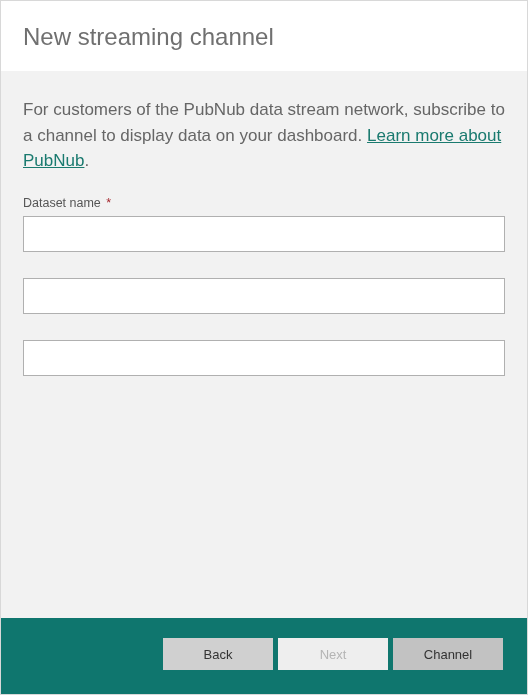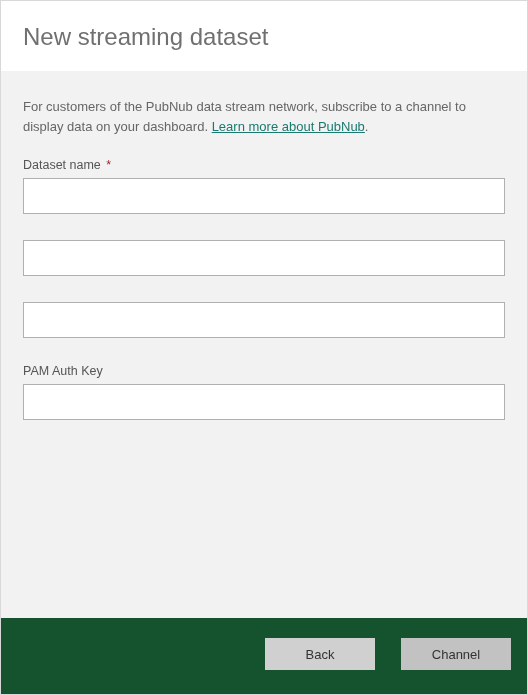--- a/index.html
+++ b/index.html
@@ -30,21 +30,21 @@
       font-size: 24px;
       font-weight: 300;
       color: #707070;
     }
     .content {
       flex: 1;
       background: #f2f2f2;
       padding: 26px 22px 22px 22px;
     }
     .intro {
-      font-size: 13px;
+      font-size: 17px;
       color: #666666;
       line-height: 1.5;
       margin-bottom: 22px;
     }
     .intro a {
       color: #1a7a6f;
       text-decoration: underline;
     }
     .field-group {
       margin-bottom: 26px;
@@ -65,25 +65,25 @@
       height: 36px;
       border: 1px solid #b0b0b0;
       background: #ffffff;
       padding: 0 10px;
       font-size: 14px;
       font-family: inherit;
       color: #333333;
       outline: none;
     }
     .footer {
-      background: #14532d;
-      padding: 20px 16px 24px 22px;
+      background: #0f766e;
+      padding: 20px 24px 24px 22px;
       display: flex;
       justify-content: flex-end;
-      gap: 26px;
+      gap: 5px;
     }
     .btn {
       min-width: 110px;
       height: 32px;
       border: none;
       font-size: 13px;
       font-family: inherit;
       cursor: pointer;
       padding: 0 16px;
     }
@@ -99,21 +99,21 @@
     .btn-cancel {
       background: #c2c2c2;
       color: #333333;
     }
   </style>
 </head>
 <body>
 
 <div class="dialog">
   <div class="header">
-    <h1 class="title">New streaming dataset</h1>
+    <h1 class="title">New streaming channel</h1>
   </div>
 
   <div class="content">
     <p class="intro">
       <span>For customers of the PubNub data stream network, subscribe to a channel to display data on your dashboard. </span><a href="#">Learn more about PubNub</a><span>.</span>
     </p>
 
     <div class="field-group">
       <label class="field-label">
         <span>Dataset name</span>
@@ -123,25 +123,20 @@
     </div>
 
     <div class="field-group">
       <input type="text" class="text-input" value="" style="">
     </div>
 
     <div class="field-group">
       <input type="text" class="text-input" value="" style="">
     </div>
 
-    <div class="field-group">
-      <label class="field-label">
-        <span>PAM Auth Key</span>
-      </label>
-      <input type="text" class="text-input" value="" style="">
-    </div>
   </div>
 
   <div class="footer">
     <button class="btn btn-back">Back</button>
+    <button class="btn btn-next">Next</button>
     <button class="btn btn-cancel">Channel</button>
   </div>
 </div>
 
 </body></html>

